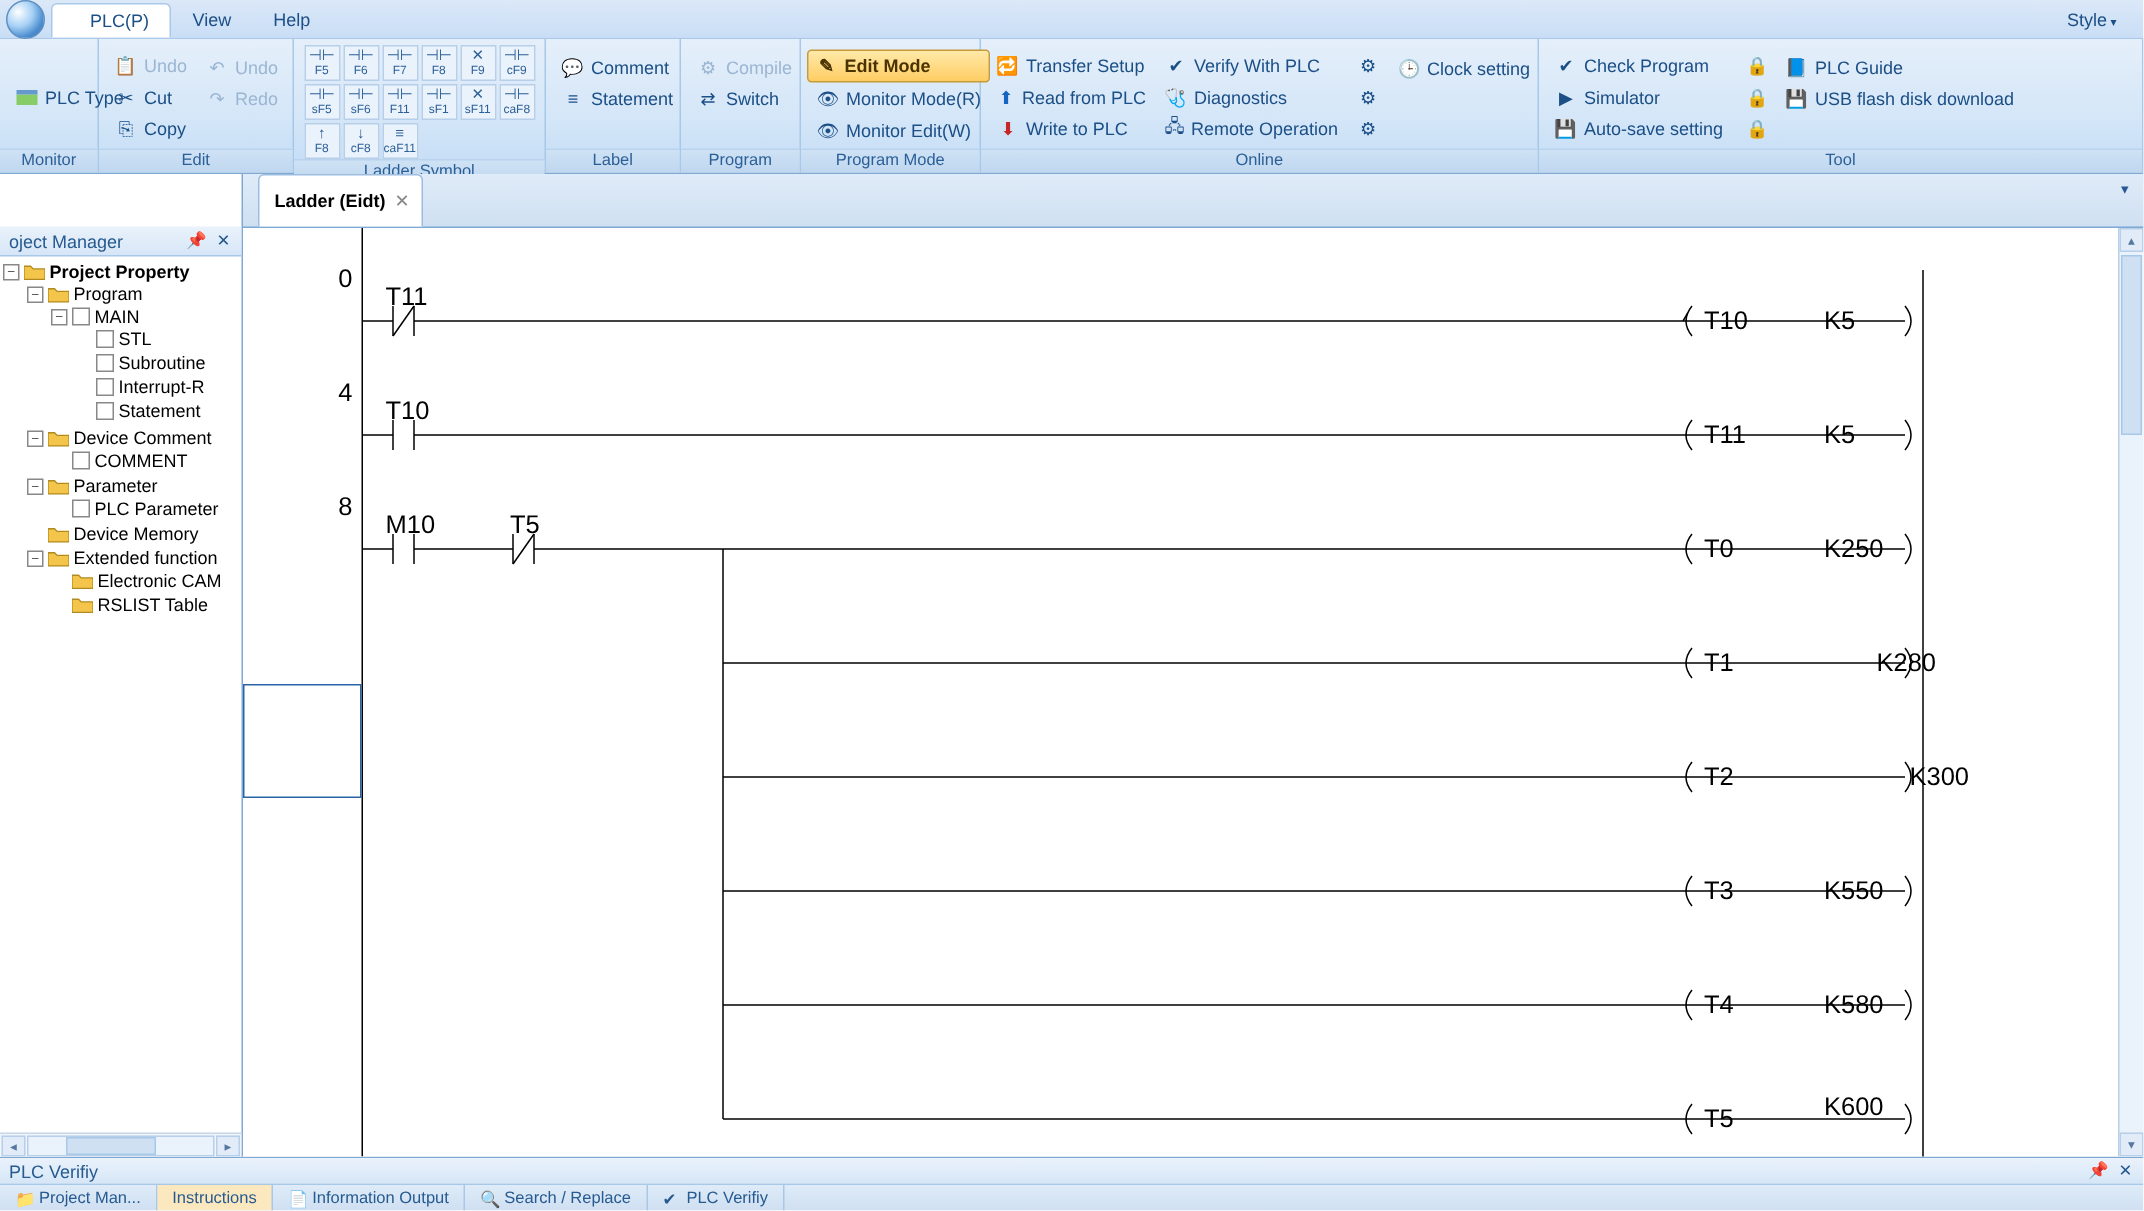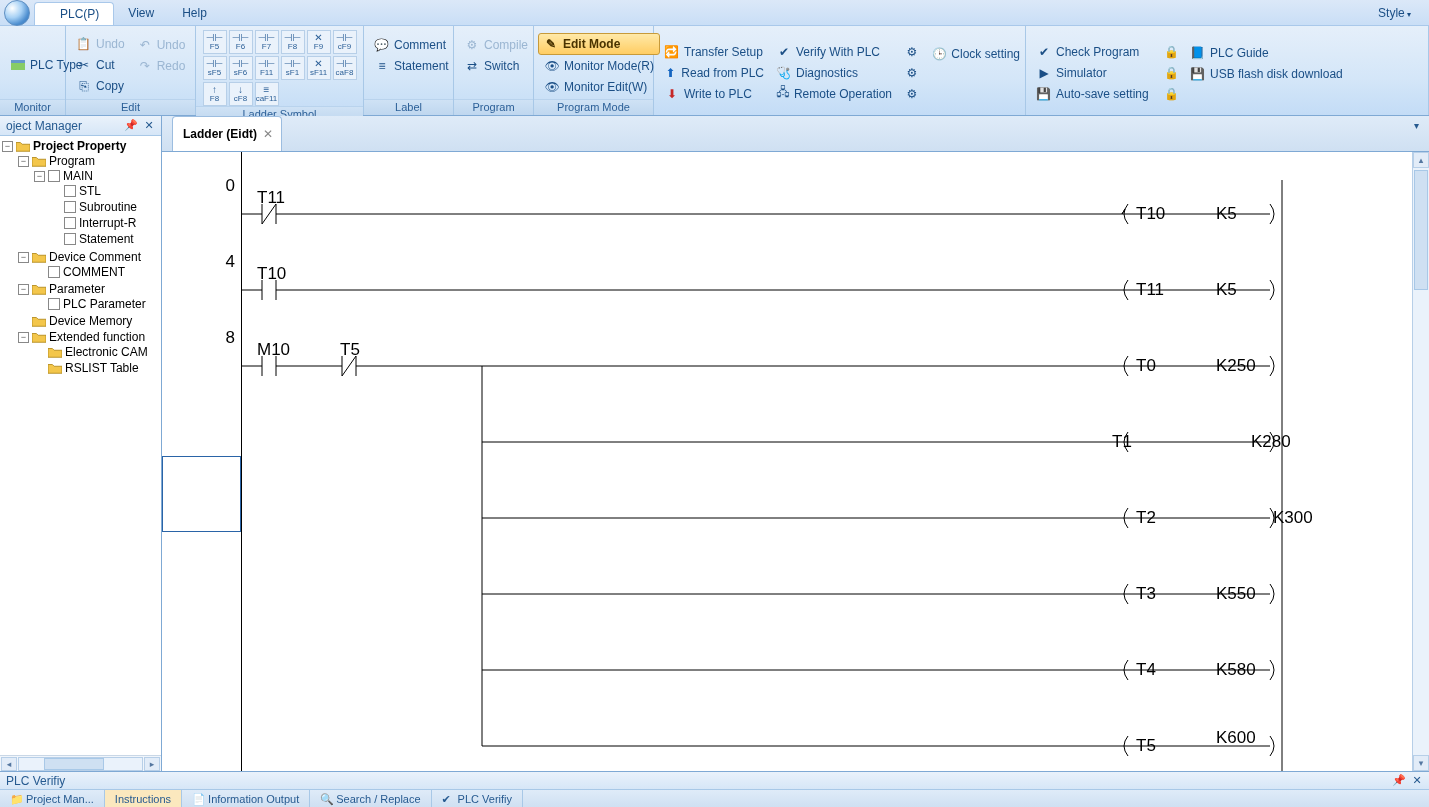--- a/index.html
+++ b/index.html
@@ -92,20 +92,21 @@
 
   
   .panel-header {
     height: 20px;
     background: linear-gradient(#eaf2fb, #d6e6f7);
     border-bottom: 1px solid #a8c8e7;
     display: flex; align-items: center;
     padding: 0 6px;
     color: #265a90;
     font-size: 12px;
+    margin-top: 35px;
   }
   .panel-header .right { margin-left: auto; display:flex; gap:6px; }
   .pin, .xclose { width:12px; height:12px; display:inline-flex; align-items:center; justify-content:center; font-size:11px; color:#265a90; }
 
   
   .work-area {
     display: flex;
     height: calc(807px - 26px - 90px - 18px - 18px);
   }
   .left-panel {
@@ -436,20 +437,21 @@
       </div>
       <div class="col" style="width:100px">
         <div class="rbtn">
             <span class="ic">🕒</span>
             <span>Clock setting</span>
           </div>
         <div class="rbtn" style="visibility:hidden">x</div>
         <div class="rbtn" style="visibility:hidden">x</div>
       </div>
     </div>
+    <div class="grp-label">Online</div>
   </div>
 
   <div class="ribbon-group" style="flex:1">
     <div class="grp-body">
       <div class="col" style="width:128px">
         <div class="rbtn">
             <span class="ic">✔</span>
             <span>Check Program</span>
           </div>
         <div class="rbtn">
@@ -477,20 +479,21 @@
             <span class="ic">📘</span>
             <span>PLC Guide</span>
           </div>
         <div class="rbtn">
             <span class="ic">💾</span>
             <span>USB flash disk download</span>
           </div>
         <div class="rbtn" style="visibility:hidden">x</div>
       </div>
     </div>
+    <div class="grp-label">Tool</div>
   </div>
 </div>
 
 <div class="work-area">
 
   <div class="left-panel">
     <div class="panel-header">
       <span>oject Manager</span>
       <span class="right">
         <span class="pin">📌</span>
@@ -719,21 +722,21 @@
         <div class="txt" style="left:15px; top:84px">T10</div>
         <div class="txt" style="left:15px; top:160px">M10</div>
         <div class="txt" style="left:98px; top:160px">T5</div>
 
         <div class="txt" style="left:894px; top:24px">T10</div>
           <div class="txt" style="left:974px; top:24px">K5</div>
         <div class="txt" style="left:894px; top:100px">T11</div>
           <div class="txt" style="left:974px; top:100px">K5</div>
         <div class="txt" style="left:894px; top:176px">T0</div>
           <div class="txt" style="left:974px; top:176px">K250</div>
-        <div class="txt" style="left:870px; top:252px">T1</div>
+        <div class="txt" style="left:894px; top:252px">T1</div>
           <div class="txt" style="left:1009px; top:252px">K280</div>
         <div class="txt" style="left:894px; top:328px">T2</div>
           <div class="txt" style="left:1031px; top:328px">K300</div>
         <div class="txt" style="left:894px; top:404px">T3</div>
           <div class="txt" style="left:974px; top:404px">K550</div>
         <div class="txt" style="left:894px; top:480px">T4</div>
           <div class="txt" style="left:974px; top:480px">K580</div>
         <div class="txt" style="left:894px; top:556px">T5</div>
           <div class="txt" style="left:974px; top:548px">K600</div>
       </div>

